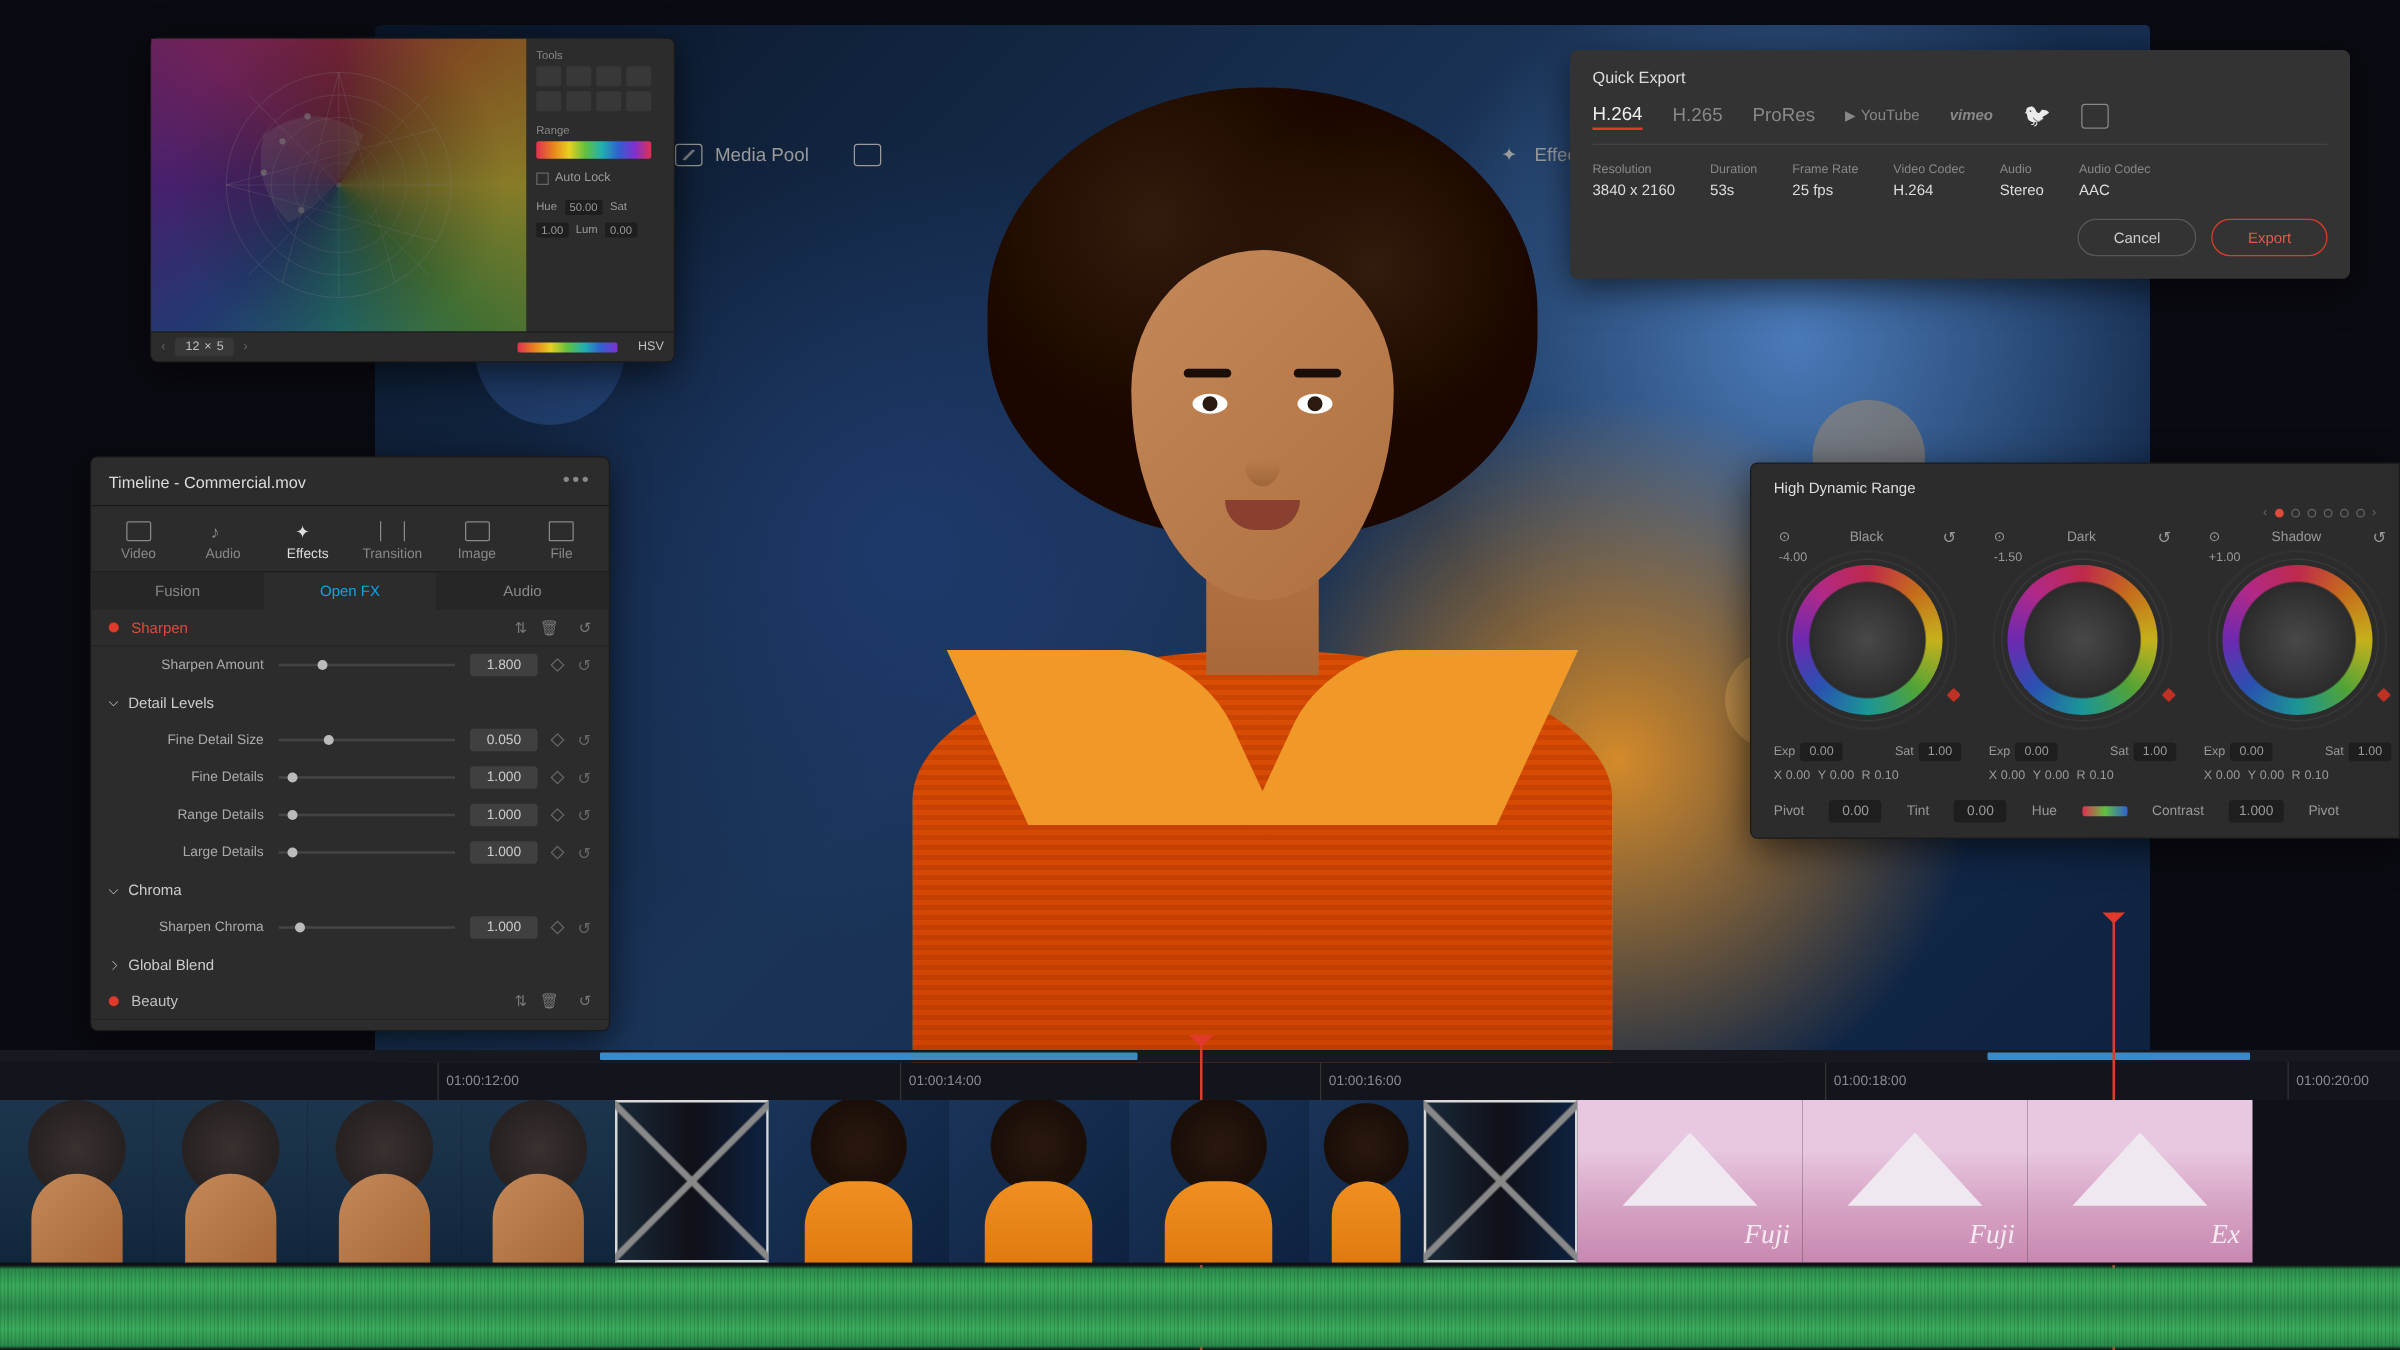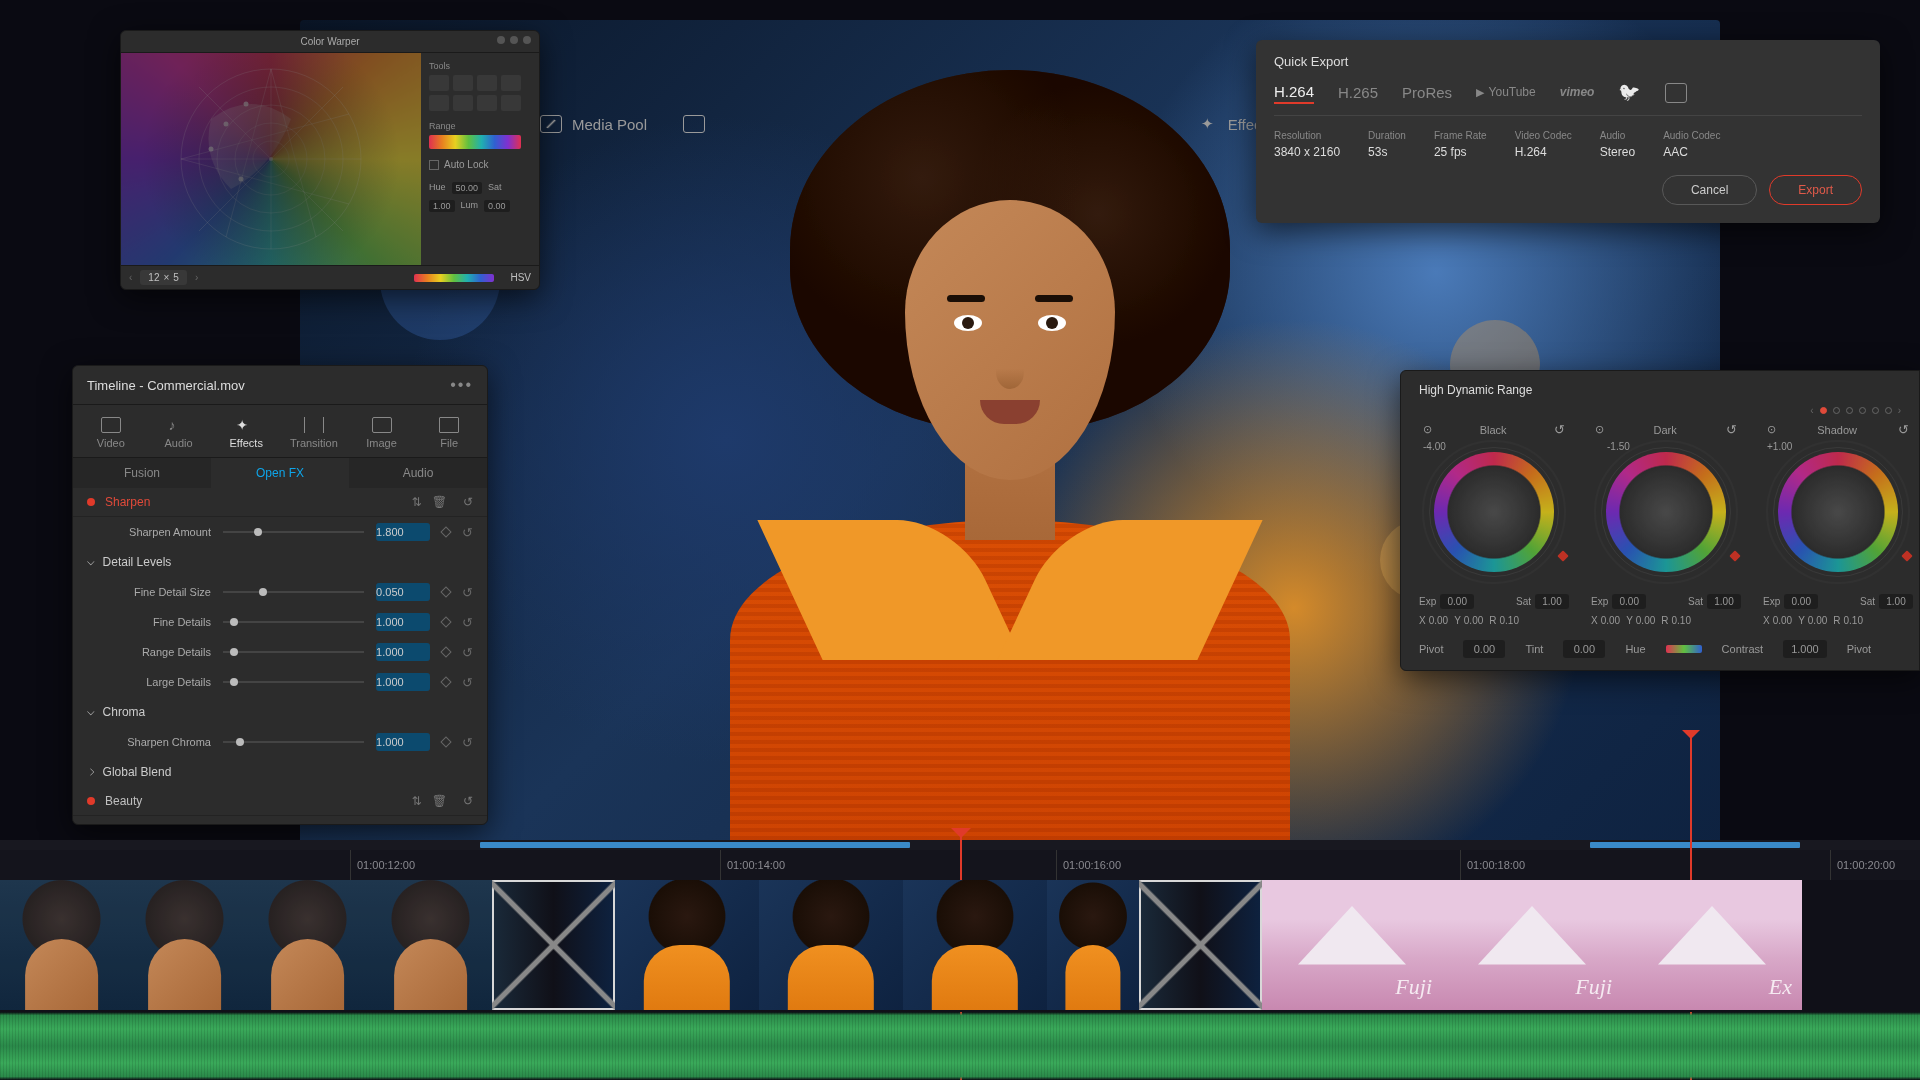--- a/index.html
+++ b/index.html
@@ -105,21 +105,21 @@
 .fxrow { display:flex; align-items:center; padding:7px 14px; border-bottom:1px solid #232323; }
 .dot { width:8px; height:8px; border-radius:50%; background:#e03a2a; margin-right:10px; flex-shrink:0; }
 .fxname { font-size:12px; }
 .fxname.primary { color:#e04a3a; }
 .fxctrls { margin-left:auto; display:flex; align-items:center; gap:10px; color:#777; font-size:12px; }
 .fxctrls span { cursor:pointer; }
 .param { display:flex; align-items:center; padding:6px 14px 6px 28px; gap:12px; font-size:11px; }
 .param .pname { width:110px; text-align:right; color:#aaa; }
 .param .slider { flex:1; height:2px; background:#444; position:relative; cursor:pointer; }
 .param .knob { position:absolute; top:50%; width:8px; height:8px; background:#bbb; border-radius:50%; transform:translate(-50%,-50%); }
-.param .val { width:54px; background:#0c4a6e; color:#ccc; padding:3px 0; border-radius:3px; font-size:11px; cursor:text; }
+.param .val { width:54px; background:#404040; color:#ccc; text-align:center; padding:3px 0; border-radius:3px; font-size:11px; cursor:text; }
 .param .kf { width:8px; height:8px; border:1px solid #666; transform:rotate(45deg); cursor:pointer; }
 .param .rst { color:#666; cursor:pointer; font-size:13px; }
 .collapser { display:flex; align-items:center; padding:8px 14px; font-size:12px; color:#ccc; cursor:pointer; }
 .collapser::before { content:"⌵"; margin-right:8px; font-size:10px; transform:rotate(0deg); }
 .collapser.closed::before { transform:rotate(-90deg); display:inline-block; }
 
 
 .qe { position:absolute; right:40px; top:40px; width:624px; background:#333; border-radius:6px; box-shadow:0 8px 30px rgba(0,0,0,.6); padding:14px 18px 18px 18px; }
 .qetitle { font-size:13px; color:#ddd; margin-bottom:12px; }
 .qetabs { display:flex; align-items:center; gap:24px; border-bottom:1px solid #444; padding-bottom:10px; }
@@ -247,28 +247,20 @@
   <div class="tt-item">
     <span class="tt-icon"></span>
   </div>
   <div class="tt-item effects" style="margin-left:460px">
     <span></span>
     <span>Effec</span>
   </div>
 </div>
 
 <div class="cwpanel">
-  <div class="cwhdr">
-    <span>Color Warper</span>
-    <div class="winbtns">
-      <div class="winbtn"></div>
-      <div class="winbtn"></div>
-      <div class="winbtn"></div>
-    </div>
-  </div>
   <div class="cwbody">
     <div class="cwplot">
       <div class="cwweb">
         <svg viewBox="0 0 200 200">
           <g stroke="#ffffff55" stroke-width="0.6" fill="none">
             <circle cx="100" cy="100" r="90"></circle>
               <circle cx="100" cy="100" r="72"></circle>
               <circle cx="100" cy="100" r="54"></circle>
               <circle cx="100" cy="100" r="36"></circle>
               <circle cx="100" cy="100" r="18"></circle>
@@ -544,21 +536,21 @@
             <span class="v">0.10</span>
           </div>
         </div>
     </div>
     <div class="wheelcol">
       <div class="wheeltop">
           <span>⊙</span>
           <span>Dark</span>
           <span class="rst">↺</span>
         </div>
-      <div class="zv" style="align-self:flex-start;margin-left:16px;font-size:10px;color:#999">-1.50</div>
+      <div class="zv" style="align-self:flex-start;margin-left:4px;font-size:10px;color:#999">-1.50</div>
       <div class="wheel">
           <div class="ring"></div>
         </div>
       <div class="wrow">
           <div class="pair">
             <span>Exp</span>
             <span class="v">0.00</span>
           </div>
           <div class="pair">
             <span>Sat</span>

